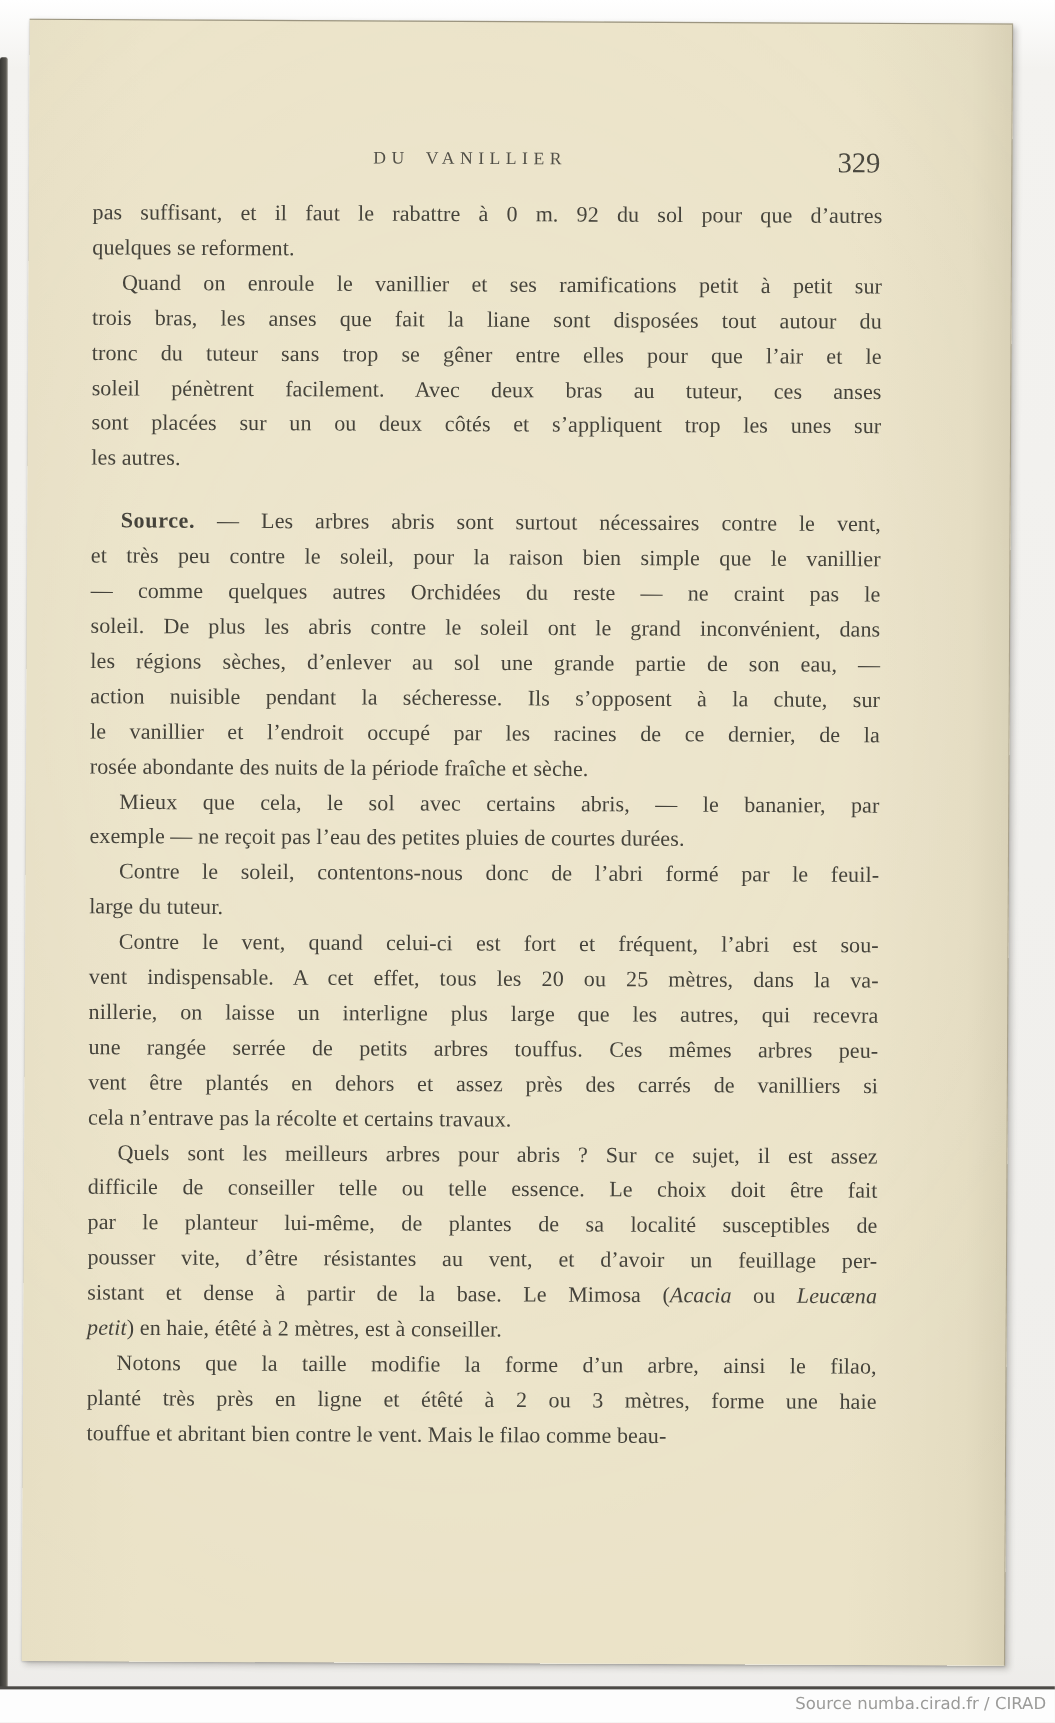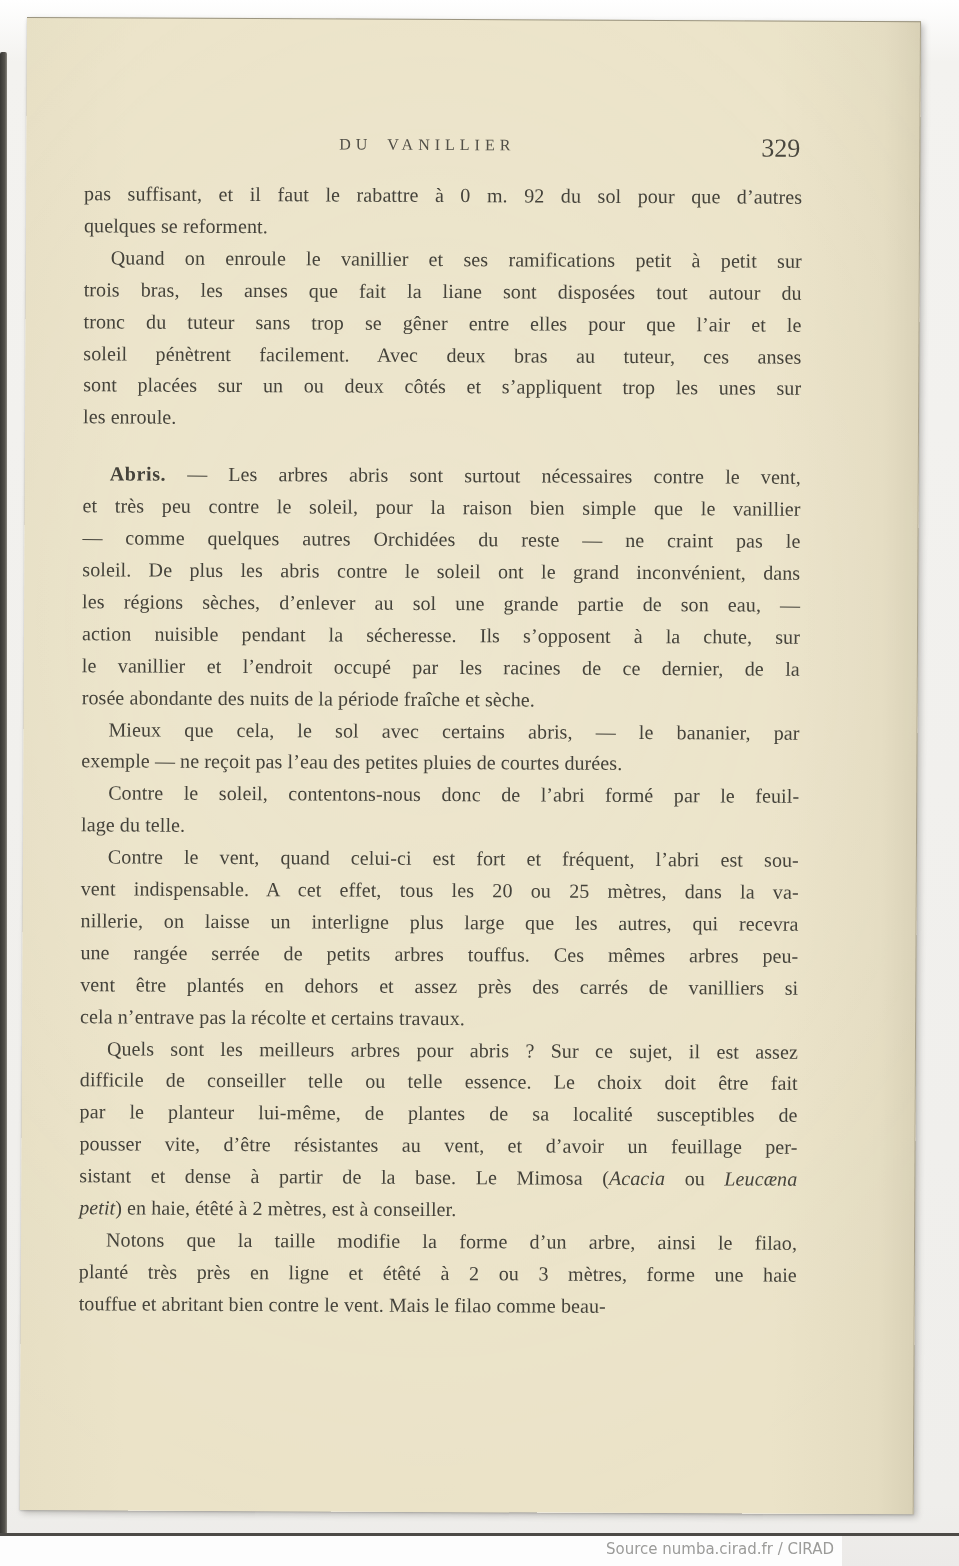--- a/index.html
+++ b/index.html
@@ -105,21 +105,21 @@
     left: 0;
     top: 1533px;
     width: 959px;
     height: 3px;
     background: #4c4a46;
   }
   .source-bar {
     position: absolute;
     left: 0;
     top: 1536px;
-    width: 842px;
+    width: 959px;
     height: 30px;
     background: #fdfdfd;
     font-family: "DejaVu Sans", "Liberation Sans", sans-serif;
   }
   .source-label {
     position: absolute;
     right: 8px;
     top: 4px;
     font-size: 15px;
     color: var(--caption);
@@ -141,39 +141,39 @@
       <p class="para">
         <span class="line"><span class="seg-normal">pas suffisant, et il faut le rabattre à 0 m. 92 du sol pour que d’autres</span></span>
         <span class="line last"><span class="seg-normal">quelques se reforment.</span></span>
       </p>
       <p class="para indent">
         <span class="line"><span class="seg-normal">Quand on enroule le vanillier et ses ramifications petit à petit sur</span></span>
         <span class="line"><span class="seg-normal">trois bras, les anses que fait la liane sont disposées tout autour du</span></span>
         <span class="line"><span class="seg-normal">tronc du tuteur sans trop se gêner entre elles pour que l’air et le</span></span>
         <span class="line"><span class="seg-normal">soleil pénètrent facilement. Avec deux bras au tuteur, ces anses</span></span>
         <span class="line"><span class="seg-normal">sont placées sur un ou deux côtés et s’appliquent trop les unes sur</span></span>
-        <span class="line last"><span class="seg-normal">les enroule.</span></span>
+        <span class="line last"><span class="seg-normal">les autres.</span></span>
       </p>
       <p class="para indent space-before">
-        <span class="line"><span class="seg-bold">Abris.</span><span class="seg-normal"> — Les arbres abris sont surtout nécessaires contre le vent,</span></span>
+        <span class="line"><span class="seg-bold">Source.</span><span class="seg-normal"> — Les arbres abris sont surtout nécessaires contre le vent,</span></span>
         <span class="line"><span class="seg-normal">et très peu contre le soleil, pour la raison bien simple que le vanillier</span></span>
         <span class="line"><span class="seg-normal">— comme quelques autres Orchidées du reste — ne craint pas le</span></span>
         <span class="line"><span class="seg-normal">soleil. De plus les abris contre le soleil ont le grand inconvénient, dans</span></span>
         <span class="line"><span class="seg-normal">les régions sèches, d’enlever au sol une grande partie de son eau, —</span></span>
         <span class="line"><span class="seg-normal">action nuisible pendant la sécheresse. Ils s’opposent à la chute, sur</span></span>
         <span class="line"><span class="seg-normal">le vanillier et l’endroit occupé par les racines de ce dernier, de la</span></span>
         <span class="line last"><span class="seg-normal">rosée abondante des nuits de la période fraîche et sèche.</span></span>
       </p>
       <p class="para indent">
         <span class="line"><span class="seg-normal">Mieux que cela, le sol avec certains abris, — le bananier, par</span></span>
         <span class="line last"><span class="seg-normal">exemple — ne reçoit pas l’eau des petites pluies de courtes durées.</span></span>
       </p>
       <p class="para indent">
         <span class="line"><span class="seg-normal">Contre le soleil, contentons-nous donc de l’abri formé par le feuil-</span></span>
-        <span class="line last"><span class="seg-normal">lage du telle.</span></span>
+        <span class="line last"><span class="seg-normal">large du tuteur.</span></span>
       </p>
       <p class="para indent">
         <span class="line"><span class="seg-normal">Contre le vent, quand celui-ci est fort et fréquent, l’abri est sou-</span></span>
         <span class="line"><span class="seg-normal">vent indispensable. A cet effet, tous les 20 ou 25 mètres, dans la va-</span></span>
         <span class="line"><span class="seg-normal">nillerie, on laisse un interligne plus large que les autres, qui recevra</span></span>
         <span class="line"><span class="seg-normal">une rangée serrée de petits arbres touffus. Ces mêmes arbres peu-</span></span>
         <span class="line"><span class="seg-normal">vent être plantés en dehors et assez près des carrés de vanilliers si</span></span>
         <span class="line last"><span class="seg-normal">cela n’entrave pas la récolte et certains travaux.</span></span>
       </p>
       <p class="para indent">

